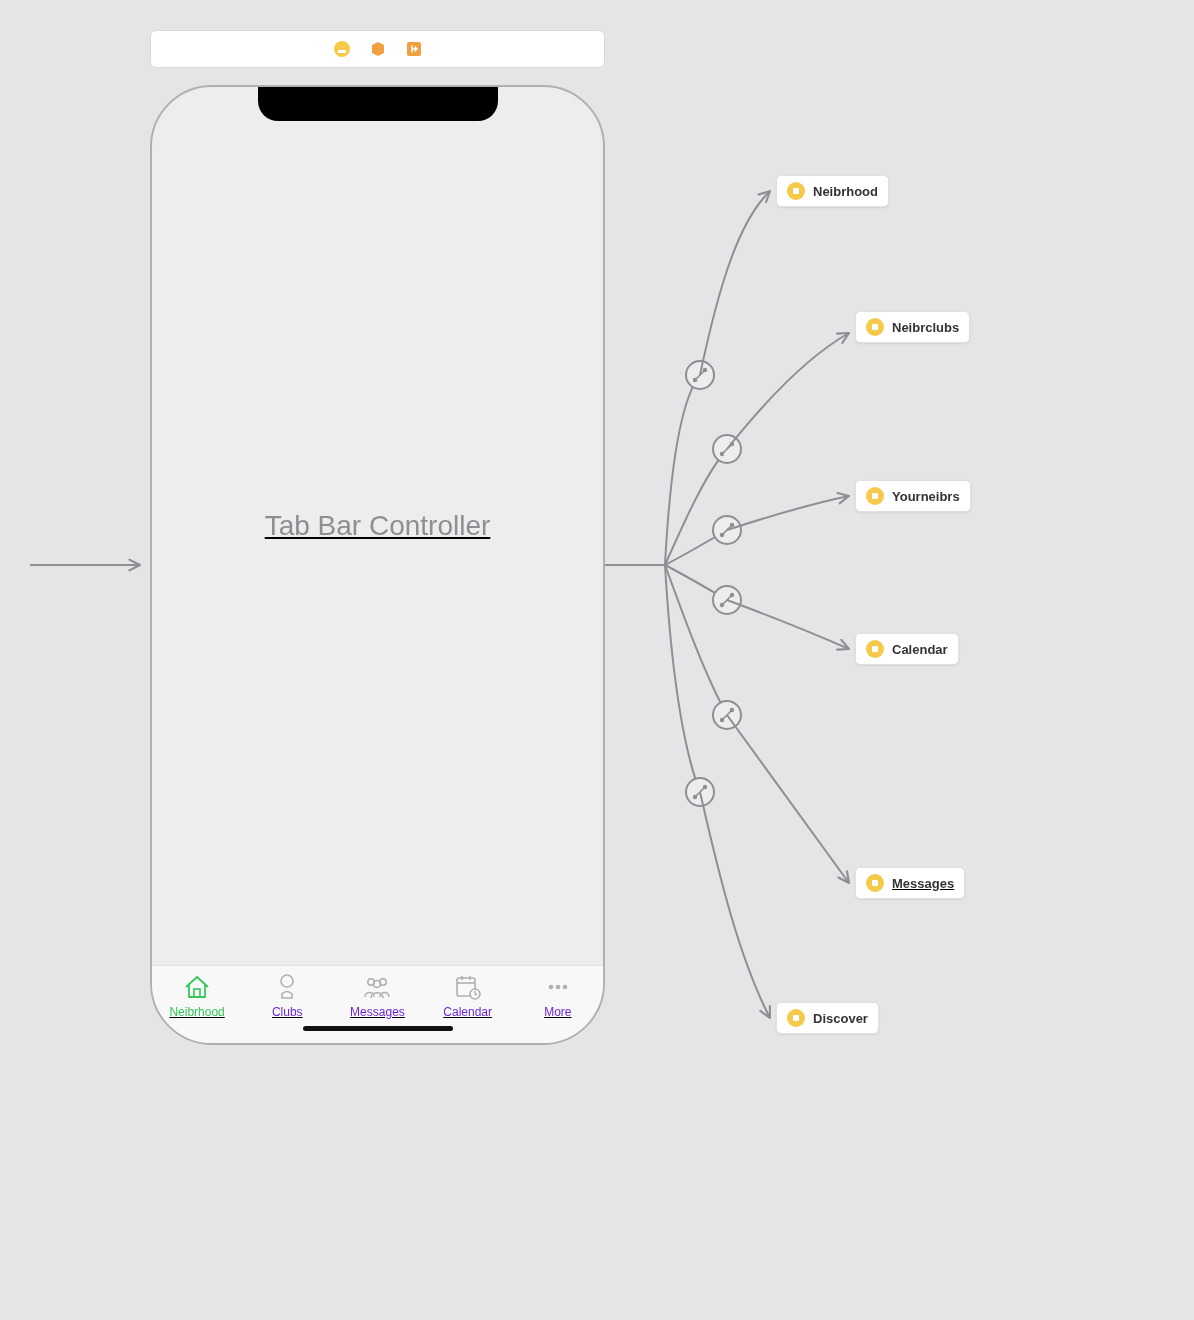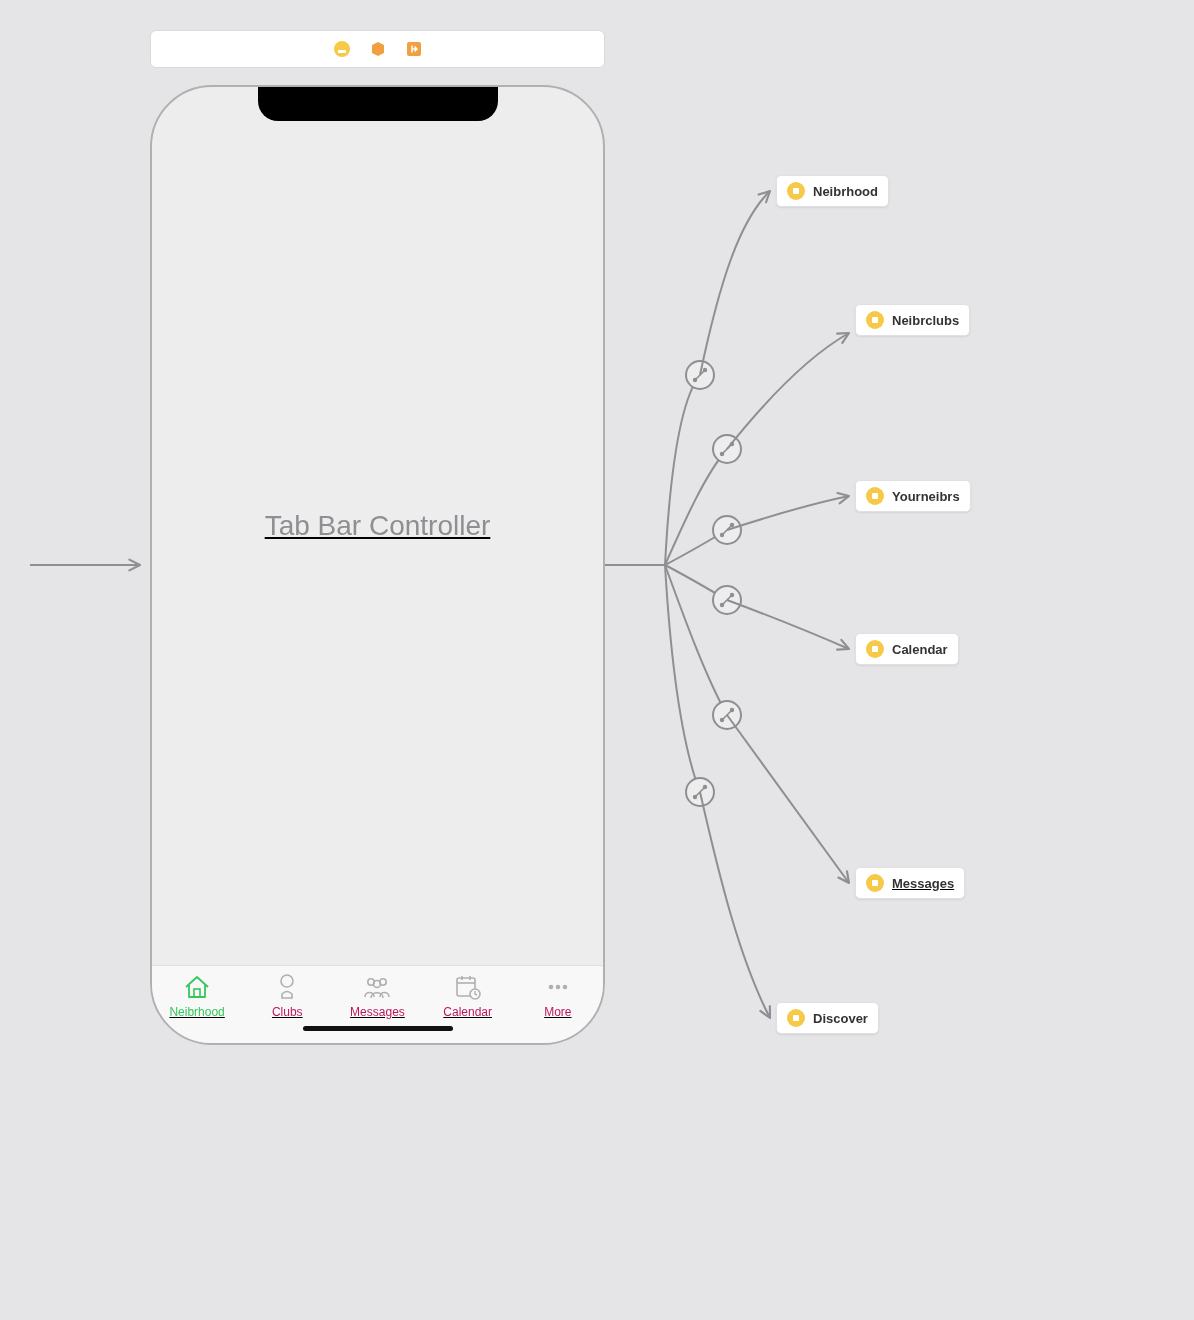--- a/index.html
+++ b/index.html
@@ -91,21 +91,21 @@
     gap: 3px;
     width: 80px;
     cursor: pointer;
   }
   .tabicon {
     width: 30px; height: 30px;
     display:flex; align-items:center; justify-content:center;
     color: #b0b0b3;
   }
   .tabitem.active .tabicon { color: #34c759; }
-  .tablabel { font-size: 12px; color: #be185d; }
+  .tablabel { font-size: 12px; color: #6d28d9; }
   .tabitem.active .tablabel { color: #34c759; font-weight: 500; }
   .home-indicator {
     position: absolute;
     left: 50%;
     bottom: 12px;
     transform: translateX(-50%);
     width: 150px;
     height: 5px;
     background: #111;
     border-radius: 3px;
@@ -292,21 +292,21 @@
 
   <div id="dest-container">
       <div class="dest" style="left: 776px; top: 175px;">
         <span class="dest-icon">
           <svg width="10" height="10" viewBox="0 0 10 10">
             <rect x="2" y="2" width="6" height="6" fill="#fff" rx="1"></rect>
           </svg>
         </span>
         <span class="dest-label">Neibrhood</span>
       </div>
-      <div class="dest" style="left: 855px; top: 304px; justify-content: flex-end;">
+      <div class="dest" style="left: 855px; top: 311px; justify-content: flex-end;">
         <span class="dest-icon">
           <svg width="10" height="10" viewBox="0 0 10 10">
             <rect x="2" y="2" width="6" height="6" fill="#fff" rx="1"></rect>
           </svg>
         </span>
         <span class="dest-label">Neibrclubs</span>
       </div>
       <div class="dest" style="left: 855px; top: 480px;">
         <span class="dest-icon">
           <svg width="10" height="10" viewBox="0 0 10 10">

